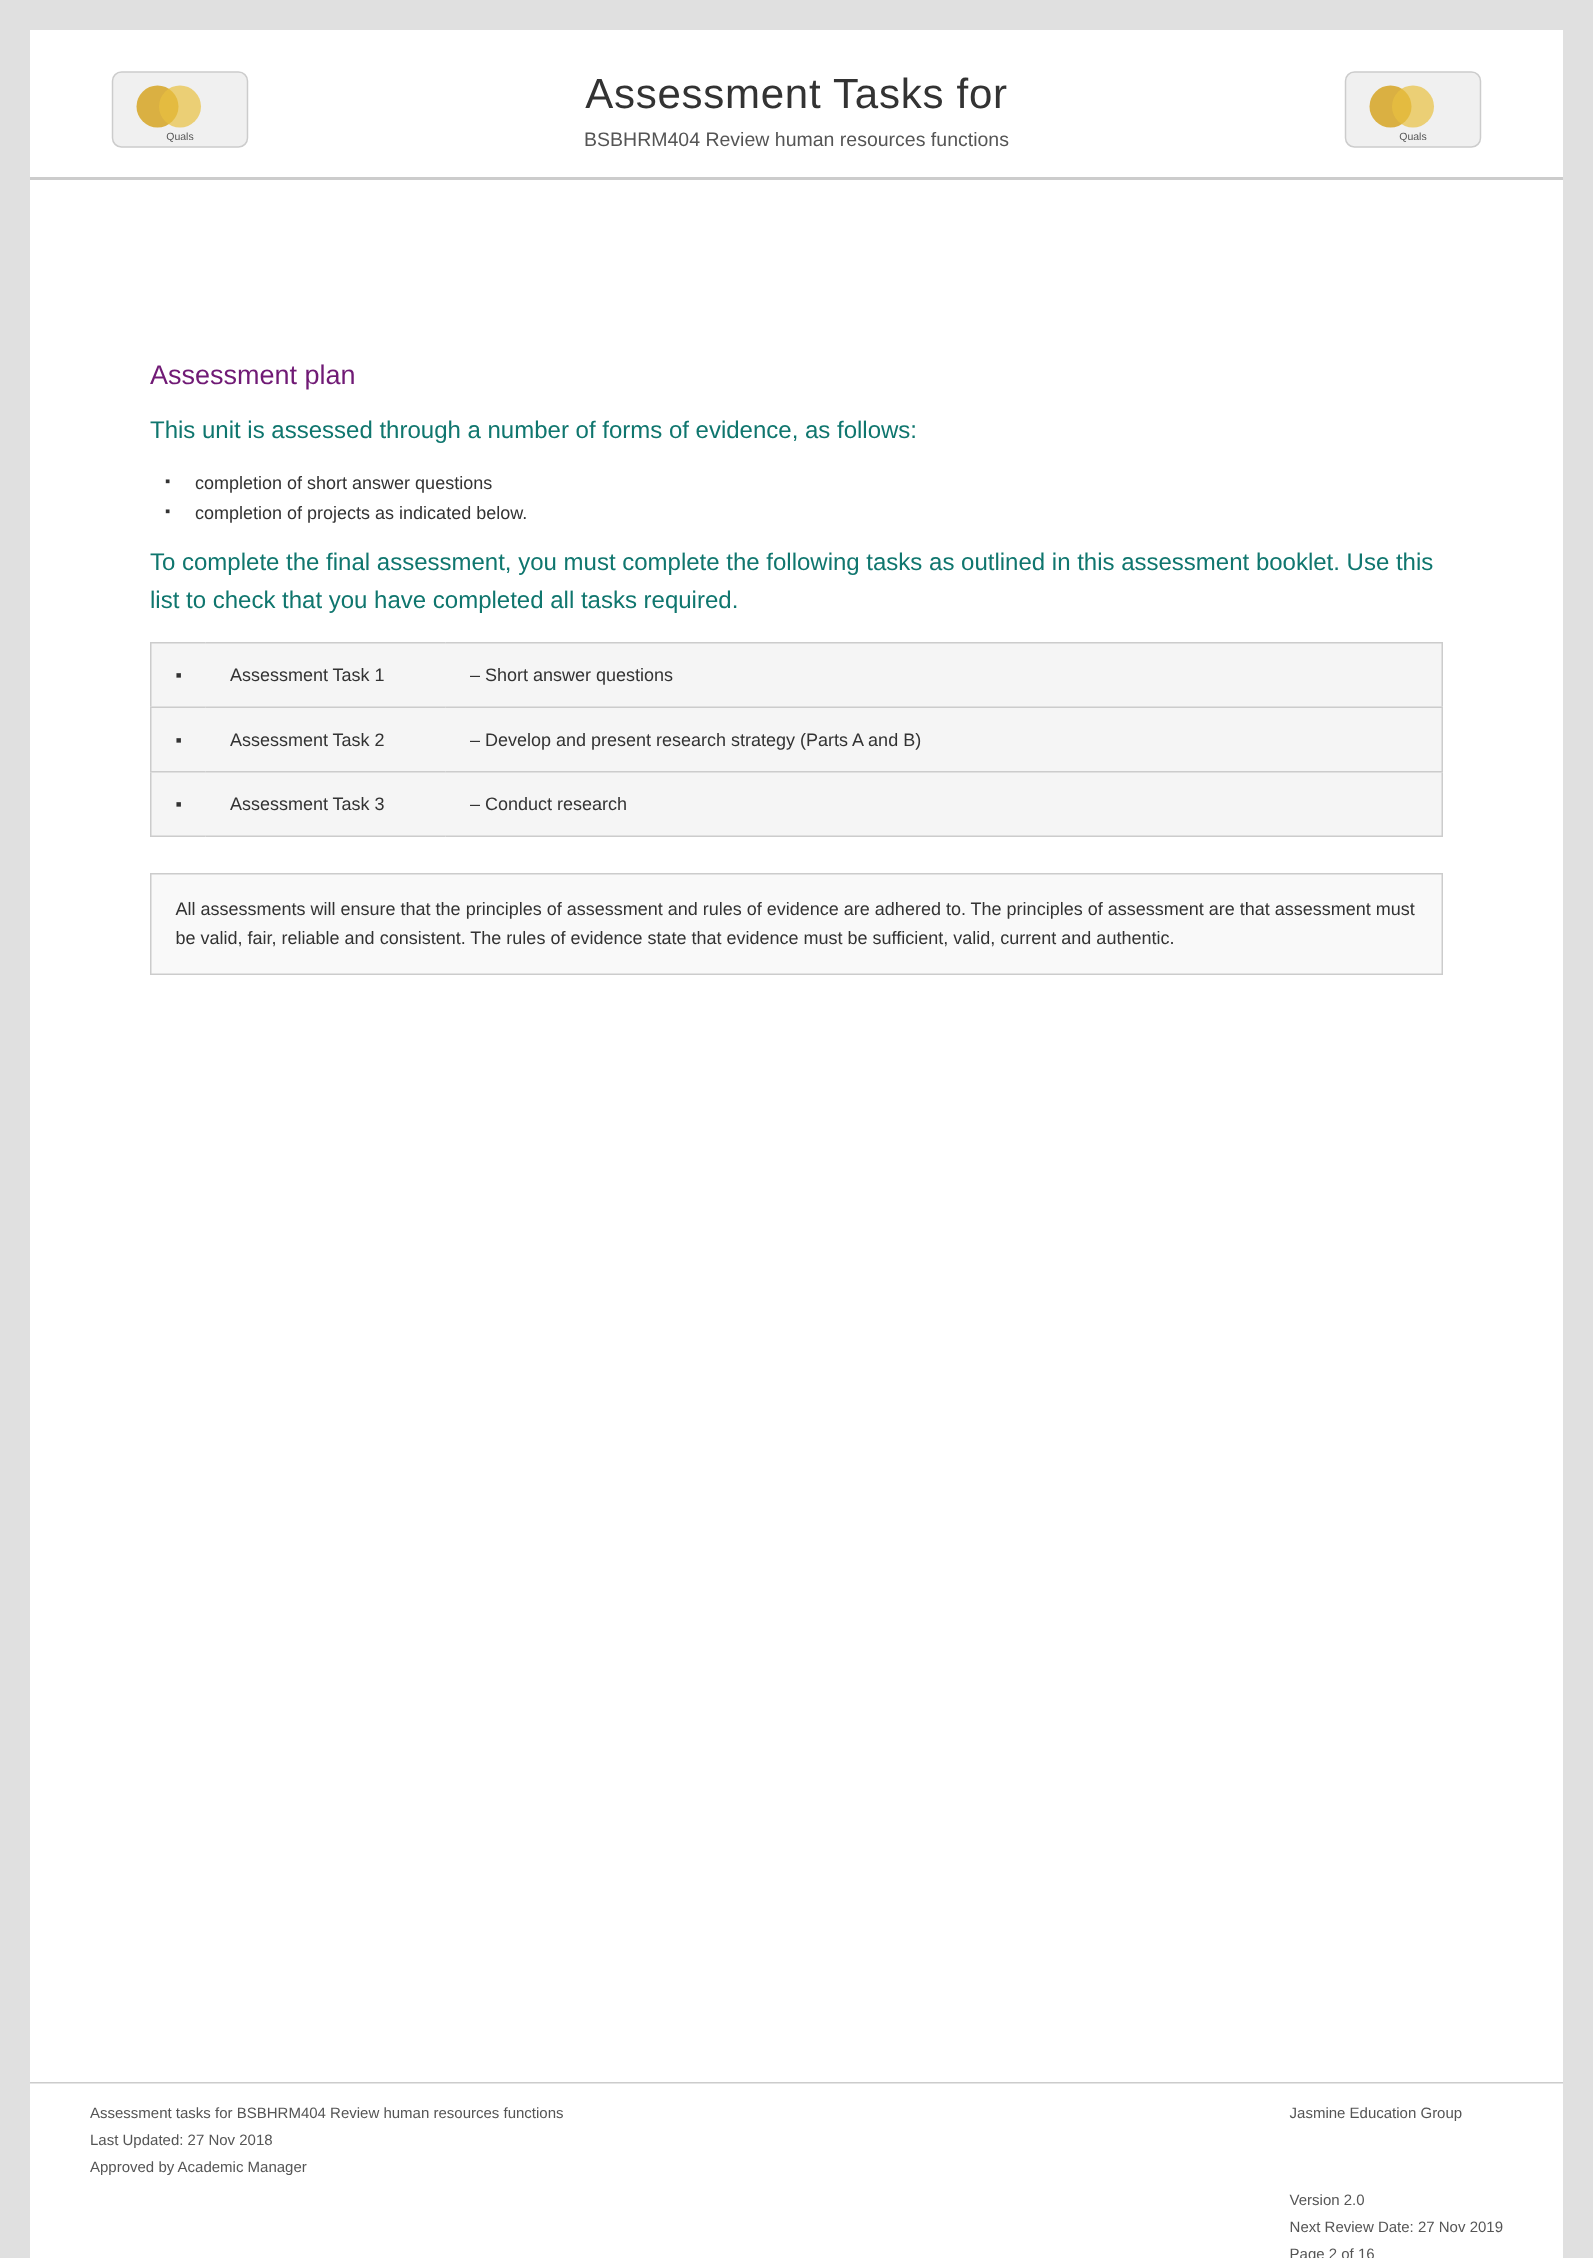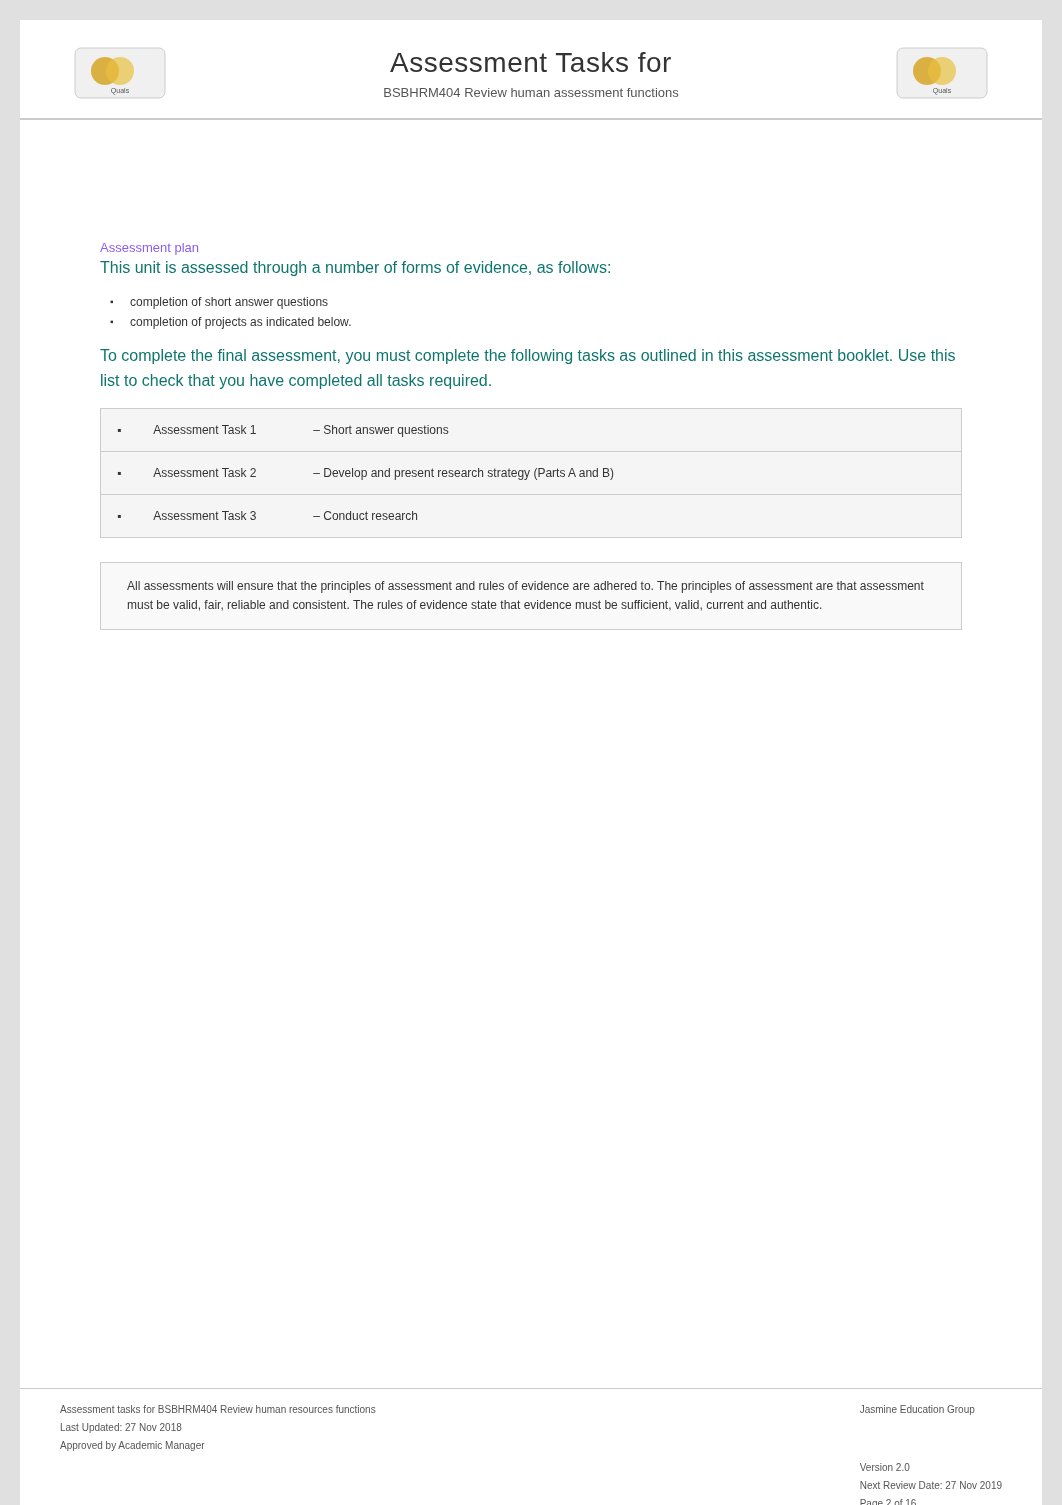--- a/index.html
+++ b/index.html
@@ -65,23 +65,24 @@
       margin-top: 6px;
     }
 
     
     .content {
       flex: 1;
       padding: 120px 80px 60px 80px;
     }
 
     .section-heading {
-      font-size: 13px;
+      font-size: 18px;
       font-weight: normal;
-      color: #8b5cf6;
+      color: #701a75;
+      margin-bottom: 14px;
     }
 
     .body-text {
       font-size: 16px;
       color: #0f766e;
       line-height: 1.6;
       margin-bottom: 14px;
     }
 
     .bullet-list {
@@ -139,21 +140,21 @@
       margin-top: 36px;
     }
 
     .task-desc {
       font-weight: normal;
     }
 
     .evidence-box {
       border: 1px solid #cccccc;
       background: #f9f9f9;
-      padding: 14px 26px;
+      padding: 14px 16px;
       margin-bottom: 24px;
     }
 
     .evidence-text {
       font-size: 12px;
       color: #333333;
       line-height: 1.6;
     }
 
     
@@ -192,21 +193,21 @@
       <svg class="logo-svg" viewBox="0 0 100 60" xmlns="http://www.w3.org/2000/svg">
         <rect x="5" y="5" width="90" height="50" rx="6" fill="#f0f0f0" stroke="#cccccc" stroke-width="1"></rect>
         <circle cx="35" cy="28" r="14" fill="#d4a017" opacity="0.8"></circle>
         <circle cx="50" cy="28" r="14" fill="#e8c040" opacity="0.7"></circle>
         <text x="50" y="50" text-anchor="middle" font-size="7" fill="#555" font-family="Arial">Quals</text>
       </svg>
     </div>
 
     <div class="header-title-block">
       <div class="header-title-main">Assessment Tasks for</div>
-      <div class="header-title-sub">BSBHRM404 Review human assessment functions</div>
+      <div class="header-title-sub">BSBHRM404 Review human resources functions</div>
     </div>
 
     <div class="header-logo">
       <svg class="logo-svg" viewBox="0 0 100 60" xmlns="http://www.w3.org/2000/svg">
         <rect x="5" y="5" width="90" height="50" rx="6" fill="#f0f0f0" stroke="#cccccc" stroke-width="1"></rect>
         <circle cx="35" cy="28" r="14" fill="#d4a017" opacity="0.8"></circle>
         <circle cx="50" cy="28" r="14" fill="#e8c040" opacity="0.7"></circle>
         <text x="50" y="50" text-anchor="middle" font-size="7" fill="#555" font-family="Arial">Quals</text>
       </svg>
     </div>

